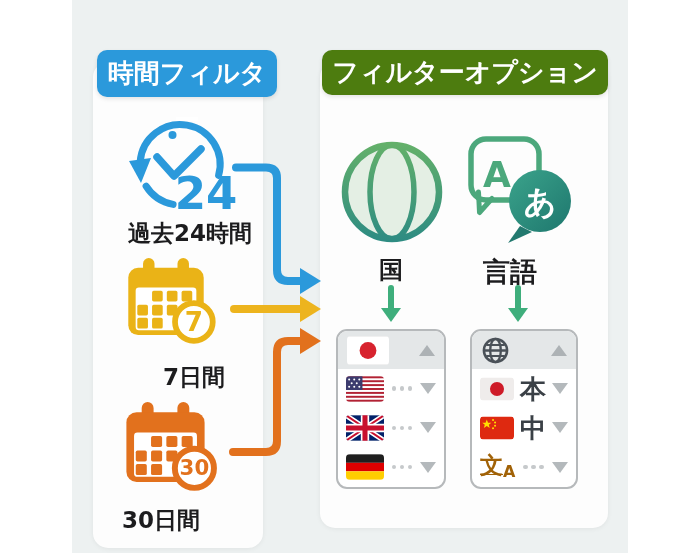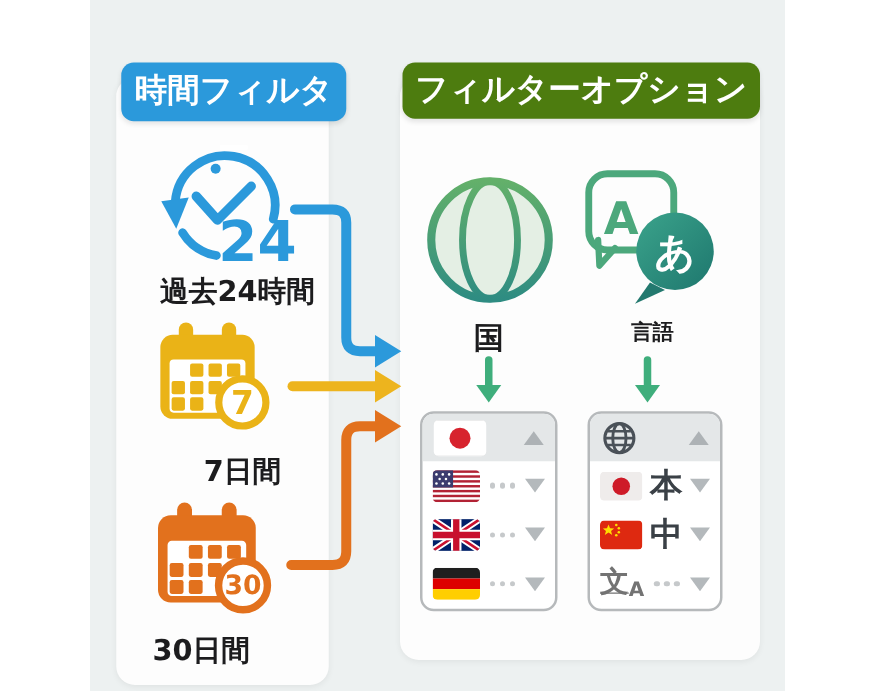--- a/index.html
+++ b/index.html
@@ -11,41 +11,41 @@
   .panel.right{left:320px;top:62px;width:288px;height:466px;}
   .hdr{position:absolute;top:50px;height:47px;border-radius:10px;color:#ffffff;font-weight:bold;
        font-size:26px;line-height:47px;text-align:center;box-shadow:0 2px 4px rgba(0,0,0,.10);}
   .hdr.blue{left:97px;width:180px;background:#2B99DB;}
   .hdr.green{left:322px;width:286px;height:45px;line-height:45px;background:#4d7c0f;}
   .lbl{position:absolute;font-weight:bold;color:#1c1c1e;text-align:center;}
   .lbl.l1{left:93px;top:218px;width:194px;font-size:23px;}
   .lbl.l2{left:93px;top:362px;width:202px;font-size:23px;}
   .lbl.l3{left:93px;top:505px;width:136px;font-size:23px;}
   .lbl.country{left:341px;top:254px;width:100px;font-size:24px;}
-  .lbl.language{left:472px;top:254px;width:100px;font-size:17px;}
+  .lbl.language{left:460px;top:254px;width:100px;font-size:27px;}
   .overlay{position:absolute;left:0;top:0;}
   .dd{position:absolute;top:329px;height:160px;background:#ffffff;border:2px solid #B6B9BB;
       border-radius:11px;overflow:hidden;box-sizing:border-box;}
   .dd.country{left:336px;width:110px;}
   .dd.language{left:470px;width:108px;}
   .dd-head{height:38px;background:#E4E7E8;display:flex;align-items:center;
            justify-content:space-between;padding:0 9px;}
   .dd-row{height:39.3px;display:flex;align-items:center;justify-content:space-between;padding:0 8px;}
   .flagbox{display:block;border-radius:4px;overflow:hidden;line-height:0;}
   .flag-lg{width:42px;height:29px;box-shadow:0 0 0 1px #e1e1e1 inset;background:#fff;}
   .flag-md{width:38px;height:26px;}
   .flag-sm{width:34px;height:24px;}
   .tu{width:0;height:0;border-left:8px solid transparent;border-right:8px solid transparent;
       border-bottom:11px solid #ADB2B5;}
   .td{width:0;height:0;border-left:8px solid transparent;border-right:8px solid transparent;
       border-top:11px solid #B4B9BC;}
   .dots{display:flex;gap:3.5px;align-items:center;}
   .dots i{display:block;width:4.5px;height:4.5px;border-radius:50%;background:#C6C9CB;}
   .langchar{flex:1;text-align:center;font-size:26px;font-weight:bold;color:#3A4046;line-height:1;}
-  .glyph-wenA{font-weight:bold;color:#737373;line-height:1;text-decoration:underline;}
+  .glyph-wenA{font-weight:bold;color:#a16207;line-height:1;text-decoration:underline;}
   .glyph-wenA .wen{font-size:23px;}
   .glyph-wenA .a{font-size:16px;vertical-align:-4px;}
 </style>
 </head>
 <body>
 
 <div class="stage">
   <div class="bg"></div>
 
   <div class="panel left"></div>

